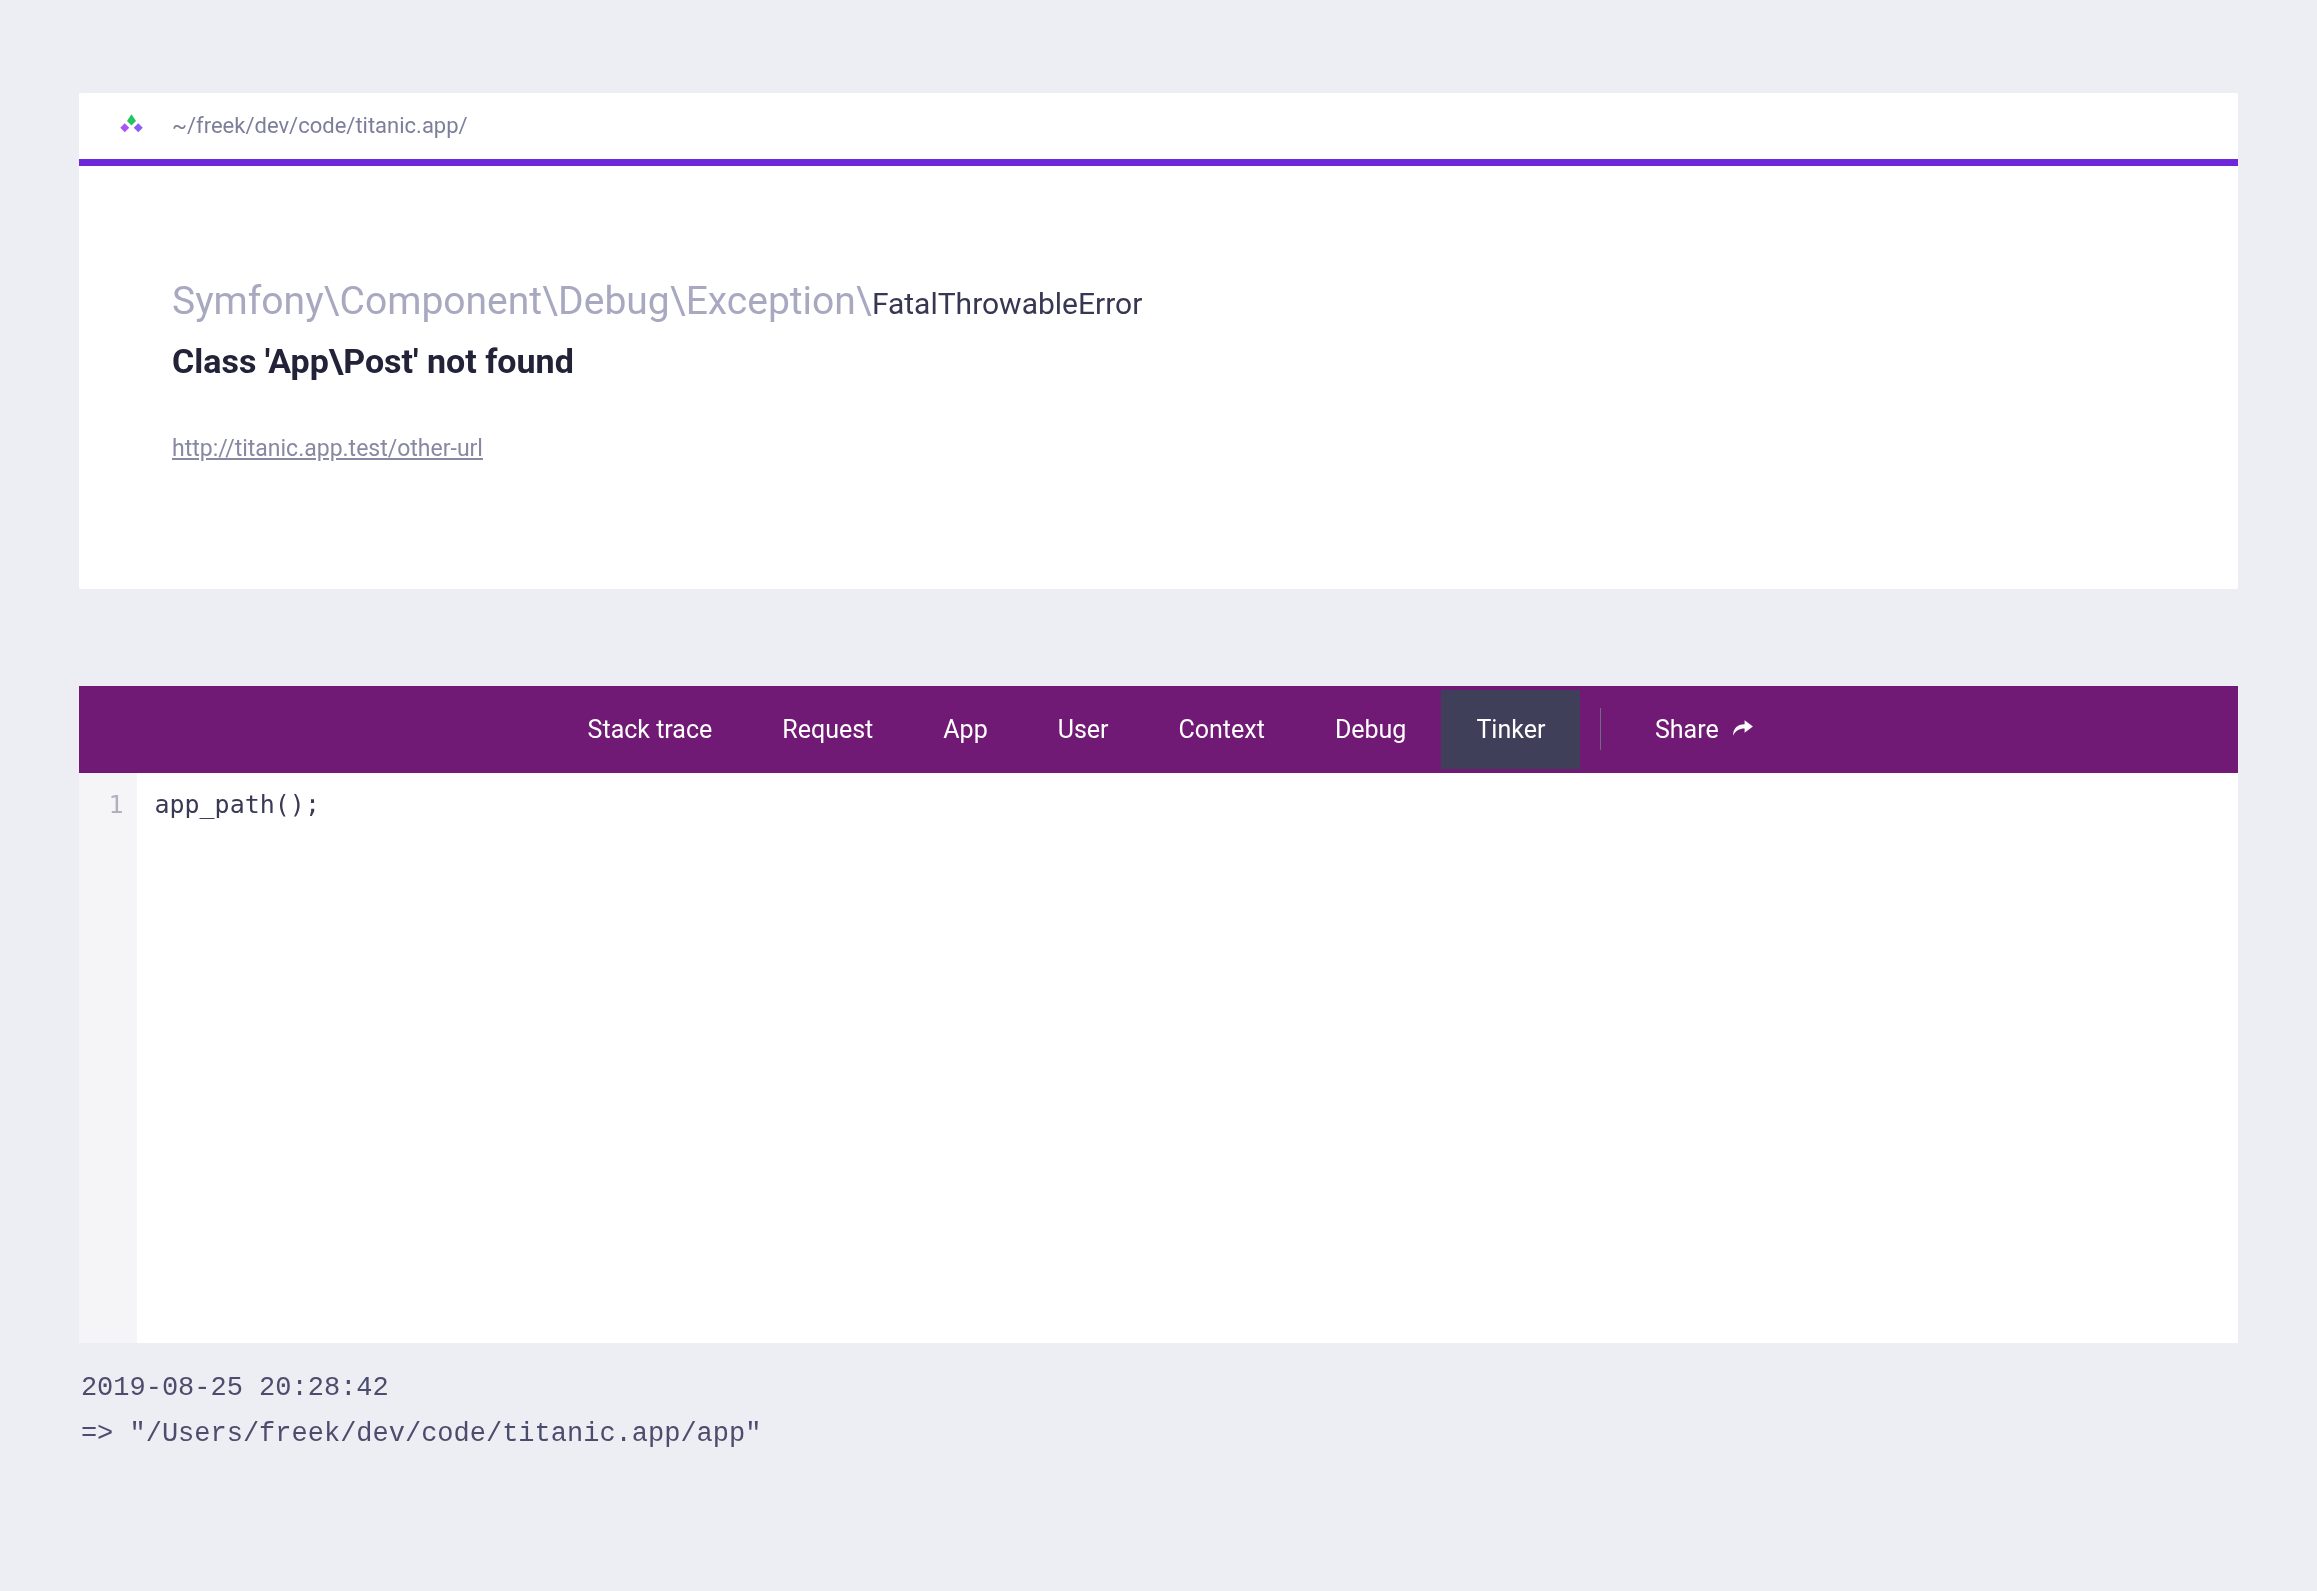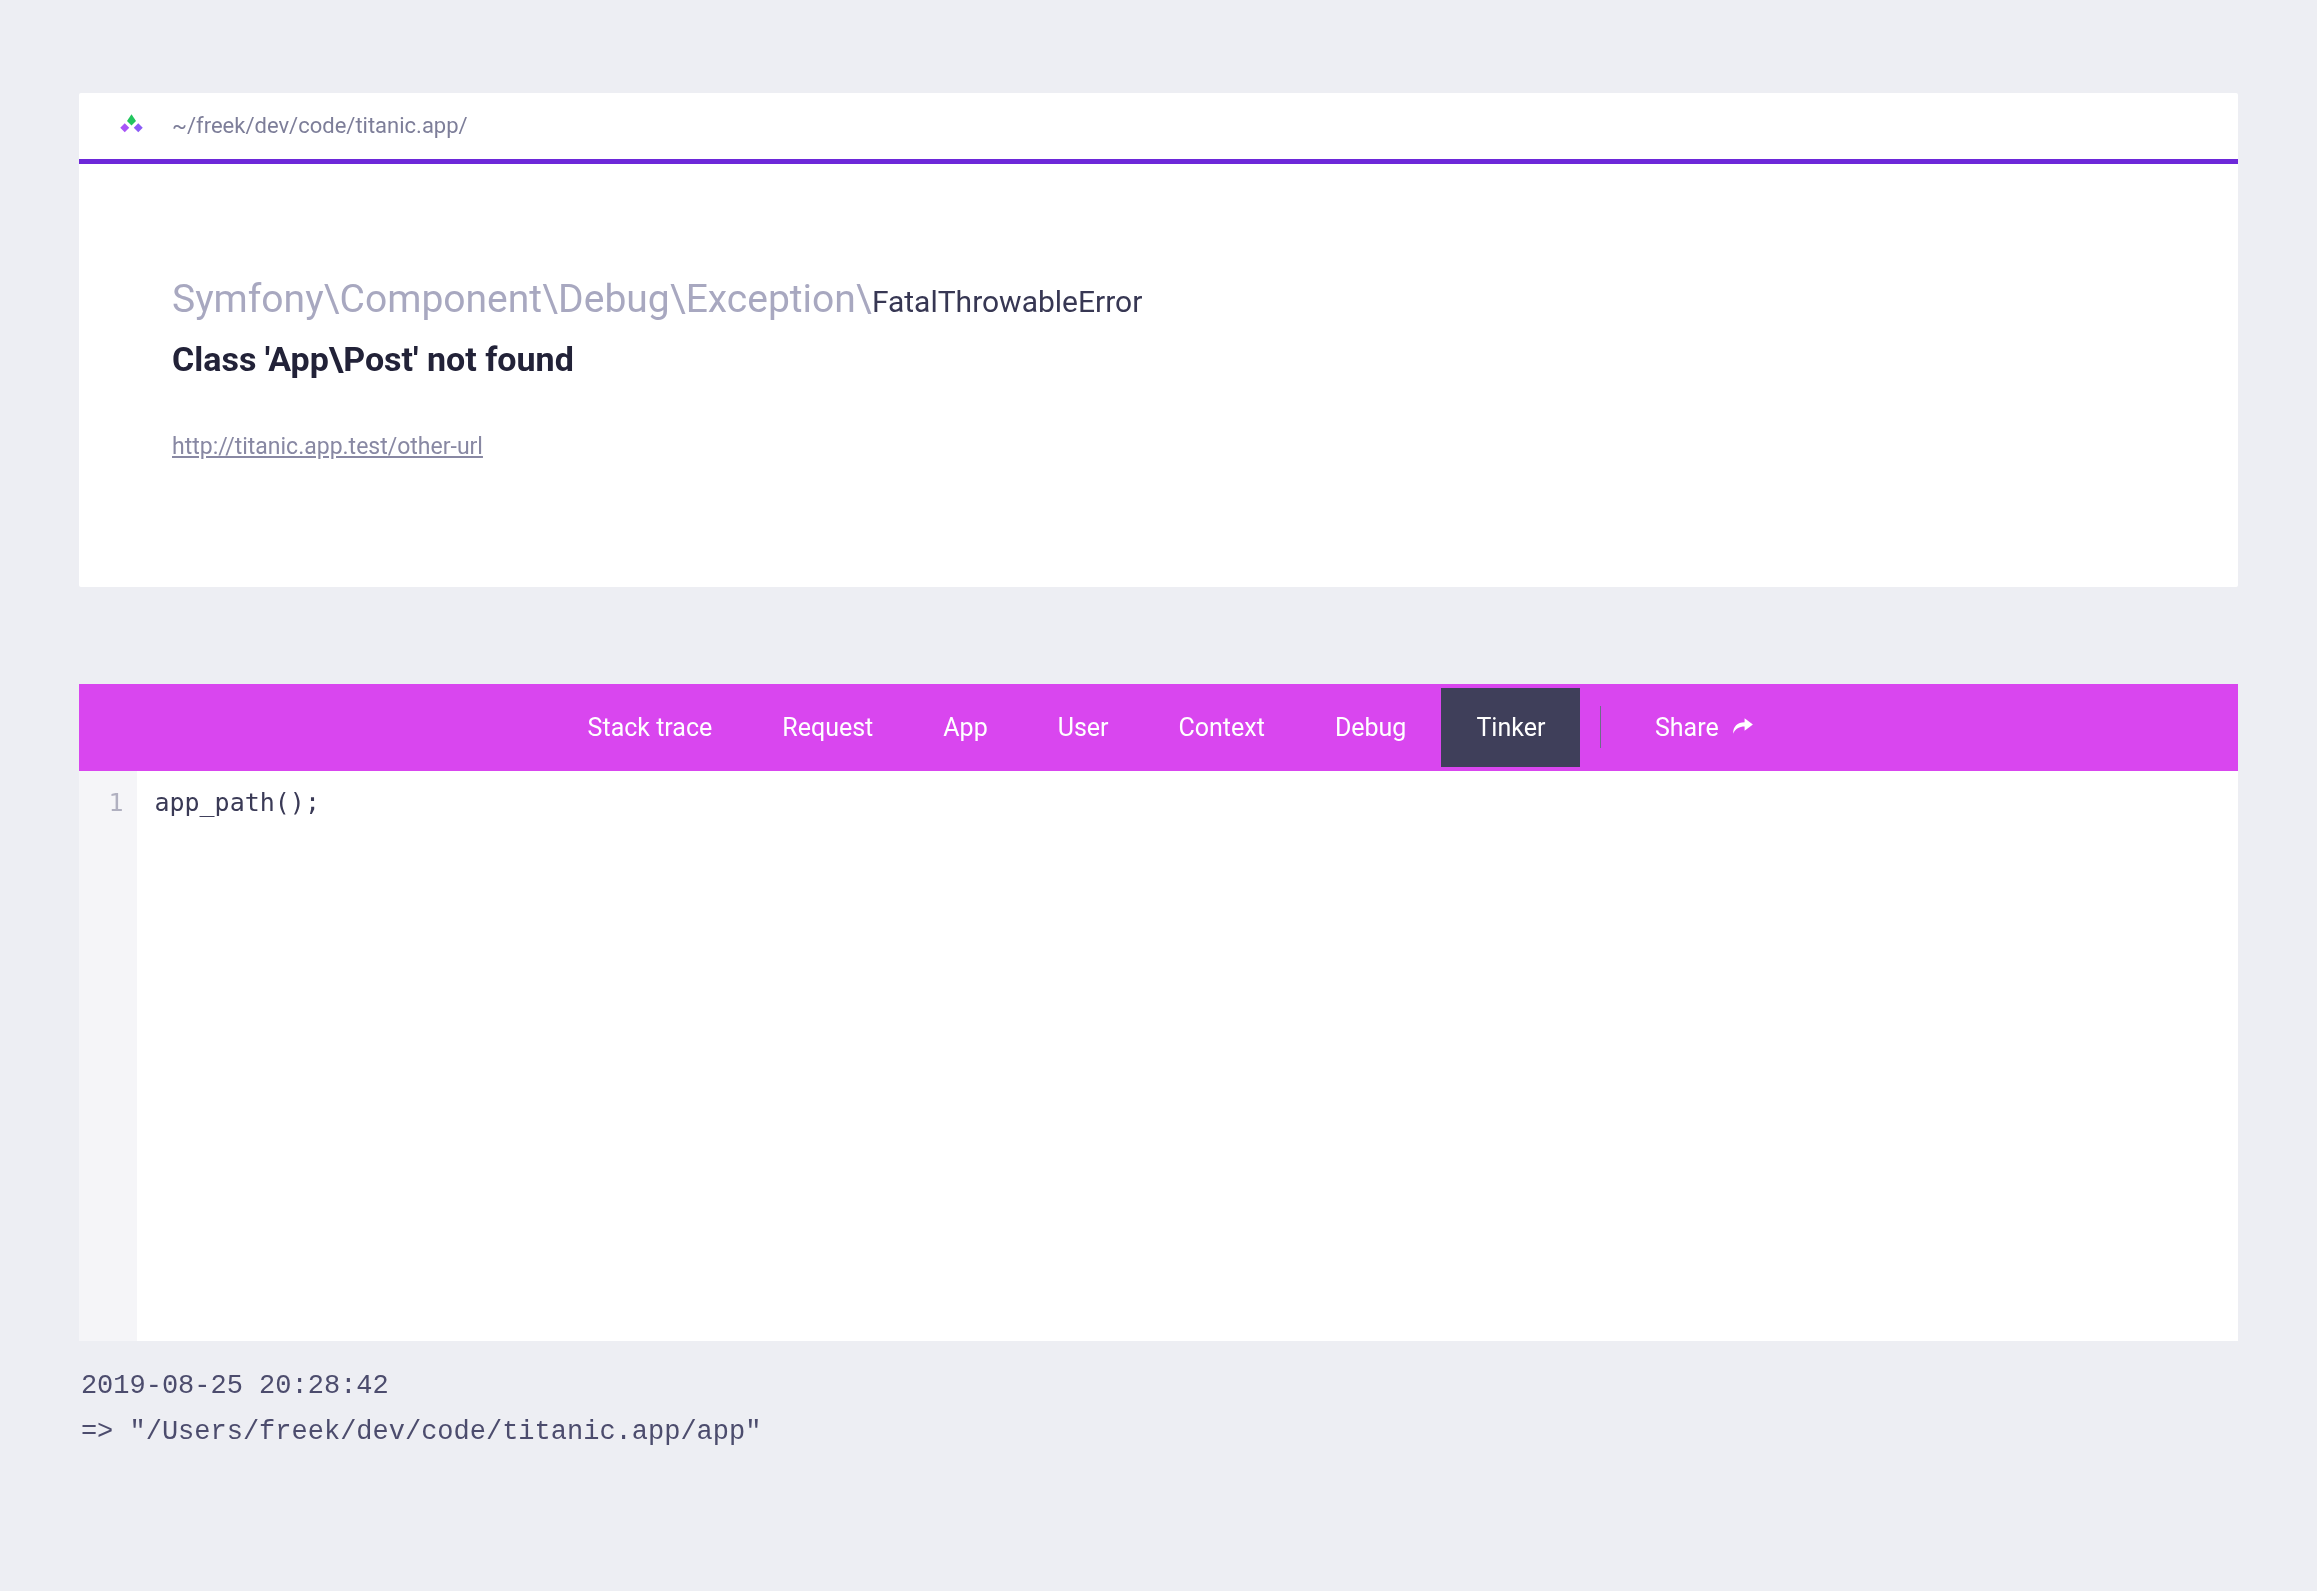--- a/index.html
+++ b/index.html
@@ -23,21 +23,21 @@
 .card {
   background: #ffffff;
   border-radius: 1.9px;
   margin-bottom: 97px;
 }
 
 .card-header {
   display: flex;
   align-items: center;
   padding: 19.3px 39px;
-  border-bottom: 5px solid #6d28d9;
+  border-bottom: 7px solid #6d28d9;
 }
 
 .app-icon {
   width: 27px;
   height: 27px;
   margin-right: 27px;
 }
 
 .breadcrumb-path {
   color: #7d7e99;
@@ -71,21 +71,21 @@
 
 .exception-url {
   color: #8888a3;
   font-size: 23px;
   text-decoration: underline;
   margin-top: 54px;
   display: inline-block;
 }
 
 .nav-bar {
-  background: #d946ef;
+  background: #701a75;
   display: flex;
   align-items: center;
   justify-content: center;
   height: 87px;
   gap: 0;
 }
 
 .nav-tab {
   color: #ffffff;
   font-size: 25px;

